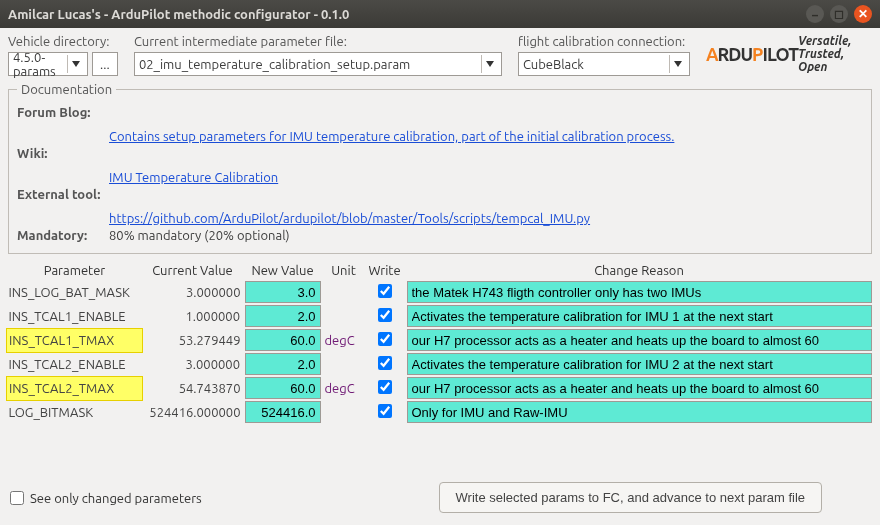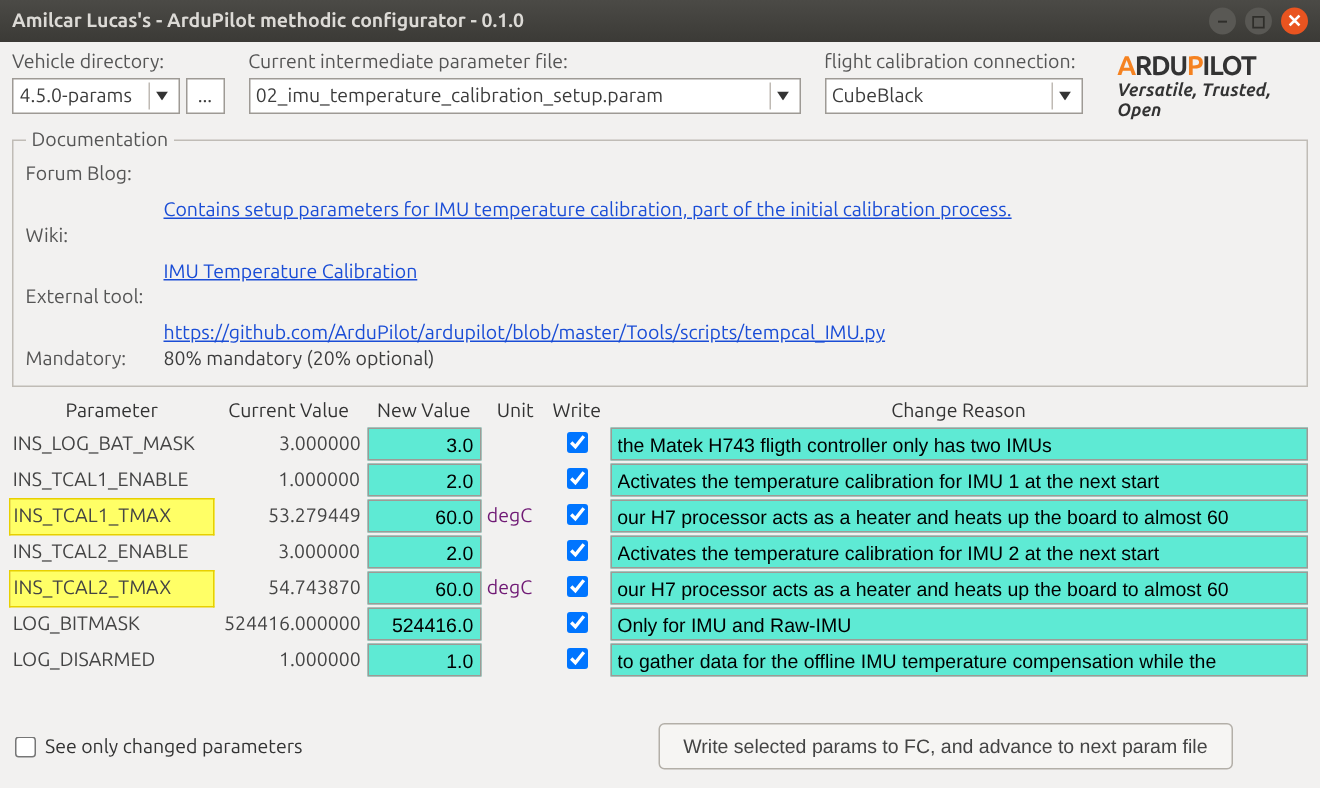--- a/index.html
+++ b/index.html
@@ -46,32 +46,32 @@
   }
   .combo .arrow {
     position: absolute; right: 2px; top: 2px; bottom: 2px; width: 18px;
     border-left: 1px solid #bfbab4; display: flex; align-items: center; justify-content: center;
   }
   .combo .arrow svg { width: 8px; height: 6px; }
   .smallbtn {
     background: #fff; border: 1px solid #9e9a95; width: 26px; height: 24px;
     display: flex; align-items: center; justify-content: center; font-size: 13px;
   }
-  .logo { display:flex; flex-direction:column; align-items:flex-start; font-size:12px; }
+  .logo { display:flex; align-items:center; font-size:12px; }
   .logo-top { font-weight:bold; font-size:18px; letter-spacing:-1px; color:#333; }
   .logo-top .orange { color:#f58220; }
   .logo-sub { font-style:italic; font-weight:bold; color:#333; }
   fieldset.docs {
     margin: 4px 8px 2px 8px;
     border: 1px solid #c0bcb6;
     padding: 6px 8px 8px 8px;
   }
   fieldset.docs legend { color:#555; padding:0 4px; }
   .docrow { display:flex; margin: 3px 0; }
-  .doclabel { width: 92px; color:#555; }
+  .doclabel { width: 92px; color:#555;font-weight:bold; }
   .link { color:#1a4dd6; text-decoration: underline; cursor:pointer;margin-top:24px; }
   .underline { }
   .tablewrap { padding: 4px 6px 0 6px; }
   table.params { width: 100%; border-collapse: collapse; table-layout: fixed; }
   table.params th {
     font-weight: normal; color:#333; text-align: center; padding: 3px 2px; font-size:13px;
   }
   table.params td { padding: 1px 2px; vertical-align: middle; }
   .col-param { width: 136px; }
   .col-curr  { width: 100px; }
@@ -240,28 +240,20 @@
           <td><input class="txtin" value="our H7 processor acts as a heater and heats up the board to almost 60" style=""></td>
         </tr>
         <tr>
           <td class="param">LOG_BITMASK</td>
           <td class="curr">524416.000000</td>
           <td><input class="txtin right" value="524416.0" style=""></td>
           <td class="unit"></td>
           <td class="writecell"><input type="checkbox" class="chk" checked="" style=""></td>
           <td><input class="txtin" value="Only for IMU and Raw-IMU" style=""></td>
         </tr>
-        <tr>
-          <td class="param">LOG_DISARMED</td>
-          <td class="curr">1.000000</td>
-          <td><input class="txtin right" value="1.0" style=""></td>
-          <td class="unit"></td>
-          <td class="writecell"><input type="checkbox" class="chk" checked="" style=""></td>
-          <td><input class="txtin" value="to gather data for the offline IMU temperature compensation while the" style=""></td>
-        </tr>
       </tbody>
   </table>
 </div>
 
 <div class="bottombar">
   <label class="checkline">
     <input type="checkbox" class="chk" style="">
     <span>See only changed parameters</span>
   </label>
   <div class="spacer"></div>

